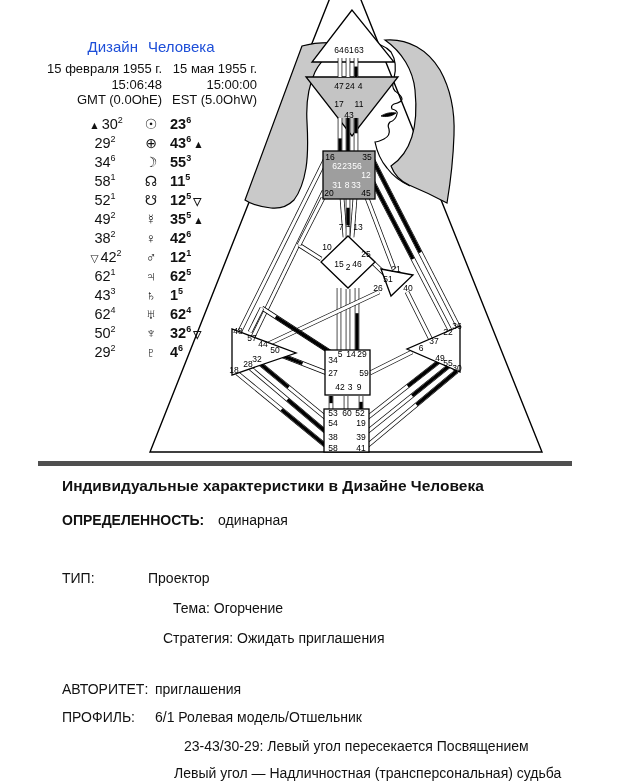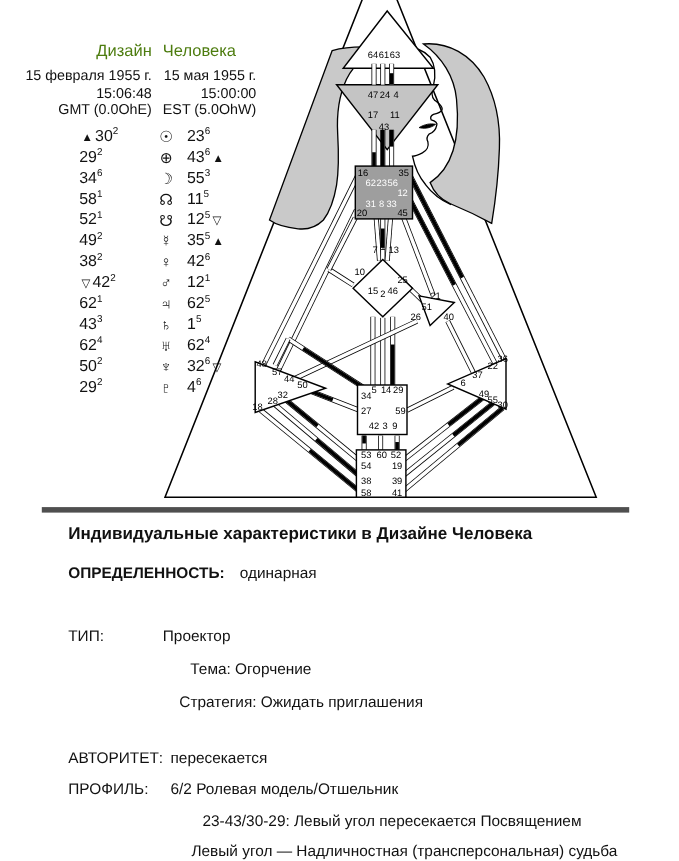--- a/index.html
+++ b/index.html
@@ -1,29 +1,29 @@
 <!DOCTYPE html>
 <html><head>
 <meta charset="utf-8">
 <style>
   html,body{margin:0;padding:0;background:#ffffff;}
   .page{position:relative;width:617px;height:783px;background:#fff;overflow:hidden;
         font-family:"Liberation Sans", sans-serif;color:#111;}
   .chart-area{position:absolute;left:0;top:0;width:617px;height:460px;}
   svg{position:absolute;left:0;top:0;}
-  .col-head{position:absolute;top:38px;font-size:15px;color:#4d7c0f;}
+  .col-head{position:absolute;top:38px;font-size:15px;color:#1d4ed8;}
   .col-head.design{left:0;width:138px;text-align:right;}
   .col-head.pers{left:148px;text-align:left;}
-  .birth{position:absolute;top:61px;font-size:13px;line-height:15.5px;color:#111;}
+  .birth{position:absolute;top:61px;font-size:13px;line-height:15.5px;color:#111;padding-left:24px;}
   .birth.design{left:0;width:138px;text-align:right;}
   .birth.pers{left:148px;text-align:right;}
   #planet-table{position:absolute;left:72px;top:114px;}
   .prow{display:grid;grid-template-columns:66px 26px 70px;height:19px;align-items:center;}
-  .dval{text-align:left;font-size:14.5px;white-space:nowrap;}
-  .pval{text-align:left;font-size:14.5px;white-space:nowrap;padding-left:6px;}
+  .dval{text-align:center;font-size:14.5px;white-space:nowrap;}
+  .pval{text-align:left;font-size:14.5px;white-space:nowrap;padding-left:6px;font-weight:bold;}
   .sym{text-align:center;font-size:14px;}
   .mk{font-size:10.5px;padding:0 2px;}
   sup{font-size:9px;line-height:0;}
   .separator{position:absolute;left:38px;top:461px;width:534px;height:5px;background:#4f4f4f;}
   .report-title{position:absolute;left:62px;top:477px;font-size:15.5px;font-weight:bold;}
   .rline{position:absolute;font-size:14px;white-space:nowrap;}
   .lbl-def{display:inline-block;width:156px;font-weight:bold;}
   .lbl-type{display:inline-block;width:86px;}
   .lbl-auth{display:inline-block;width:93px;}
   .lbl-prof{display:inline-block;width:93px;}
@@ -319,24 +319,24 @@
 
     <div class="rline" style="left:62px;top:570px;">
       <span class="lbl-type">ТИП:</span><span>Проектор</span>
     </div>
 
     <div class="rline" style="left:173px;top:600px;">Тема: Огорчение</div>
 
     <div class="rline" style="left:163px;top:630px;">Стратегия: Ожидать приглашения</div>
 
     <div class="rline" style="left:62px;top:681px;">
-      <span class="lbl-auth">АВТОРИТЕТ:</span><span>пересекается</span>
+      <span class="lbl-auth">АВТОРИТЕТ:</span><span>приглашения</span>
     </div>
 
     <div class="rline" style="left:62px;top:709px;">
-      <span class="lbl-prof">ПРОФИЛЬ:</span><span>6/2 Ролевая модель/Отшельник</span>
+      <span class="lbl-prof">ПРОФИЛЬ:</span><span>6/1 Ролевая модель/Отшельник</span>
     </div>
 
     <div class="rline" style="left:184px;top:738px;">23-43/30-29: Левый угол пересекается Посвящением</div>
 
     <div class="rline" style="left:174px;top:765px;">Левый угол — Надличностная (трансперсональная) судьба</div>
   </div>
 </div>
 
 </body></html>

